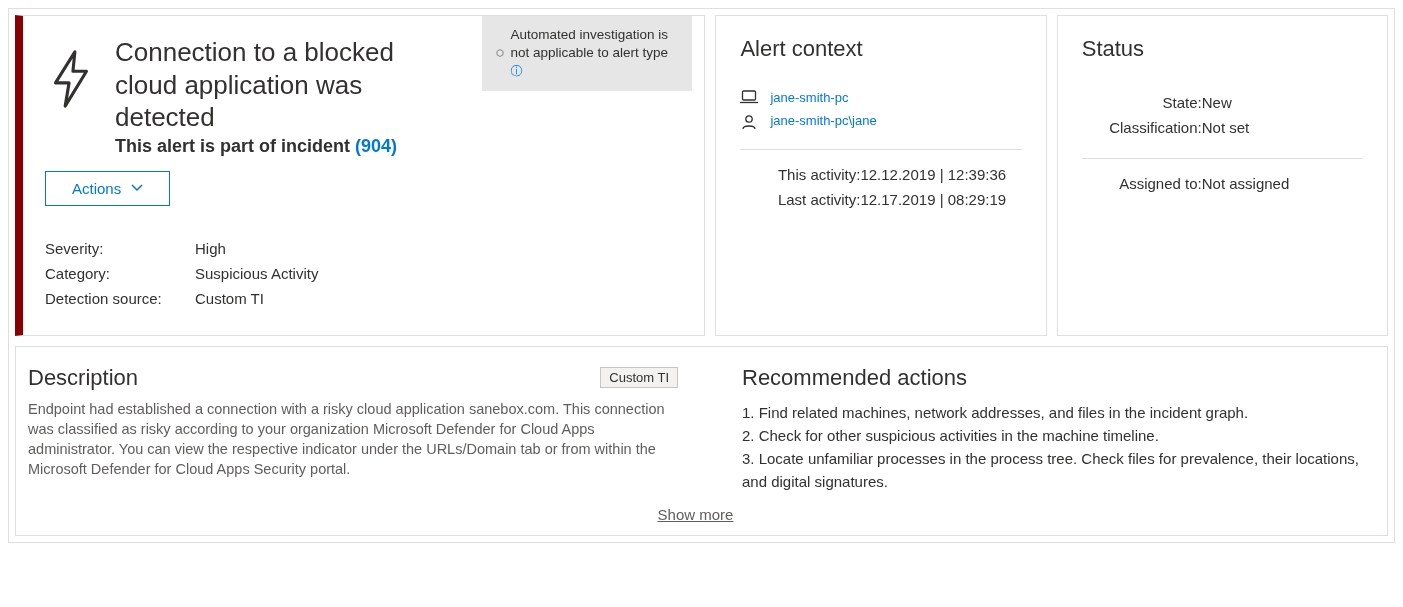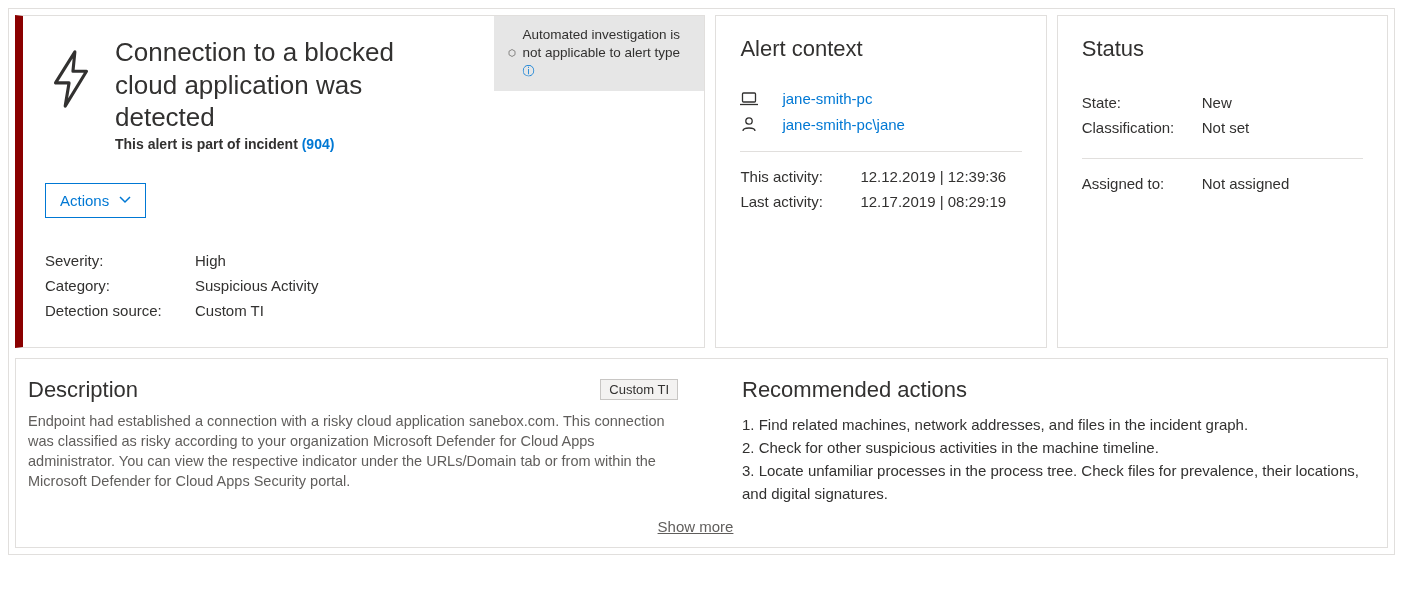--- a/index.html
+++ b/index.html
@@ -40,44 +40,44 @@
   }
   .alert-main-content { flex: 1 1 auto; }
   .alert-title {
     font-size: 26px;
     font-weight: 400;
     line-height: 1.25;
     margin: 0 0 2px 0;
     max-width: 340px;
   }
   .incident-line {
-    font-size: 14px;
+    font-size: 18px;
     font-weight: 600;
-    margin: 2px 0 31px 0;
+    margin: 2px 0 14px 0;
   }
   .incident-link {
     color: #0078d4;
     font-weight: 600;
   }
   .actions-btn {
     border: 1px solid #0078d4;
     background: #fff;
     color: #0078d4;
-    padding: 8px 14px;
+    padding: 8px 26px;
     font-size: 15px;
     cursor: pointer;
     display: inline-flex;
     align-items: center;
     gap: 10px;
     margin-left: -70px;
   }
   .investigation-box {
     position: absolute;
     top: 0;
-    right: 0;
+    right: 12px;
     background: #e6e6e6;
     padding: 10px 14px 10px 14px;
     font-size: 13.5px;
     color: #323130;
     line-height: 1.35;
     max-width: 210px;
     display: flex;
     align-items: center;
     gap: 6px;
   }
@@ -95,32 +95,31 @@
   .kv-value { color: #323130; }
   .panel-title {
     font-size: 22px;
     font-weight: 400;
     margin: 0 0 28px 0;
   }
   .alert-context { width: 332px; }
   .status-panel { width: 332px; }
   .ctx-item {
     display: flex;
-    align-items: center;
-    gap: 24px;
+    gap: 12px;
     margin: 8px 0;
-    font-size: 15px;
+    font-size: 13px;
   }
   .link { color: #0078d4; cursor: pointer; }
   .divider {
     border-top: 1px solid #e1dfdd;
     margin: 18px 0 12px 0;
   }
   .kv-row2 { display: flex; padding: 4px 0; font-size: 15px; }
-  .kv-label2 { width: 120px; }
+  .kv-label2 { width: 120px; text-align: right; }
   .bottom-panel {
     margin-top: 10px;
     border: 1px solid #e1dfdd;
     padding: 18px 24px 10px 12px;
   }
   .bottom-cols { display: flex; gap: 50px; }
   .desc-col { width: 650px; }
   .rec-col { flex: 1; margin-left: 14px; }
   .desc-header { display: flex; align-items: center; justify-content: space-between; margin-bottom: 8px;}
   .section-h { font-size: 22px; font-weight: 400; margin: 0; }

